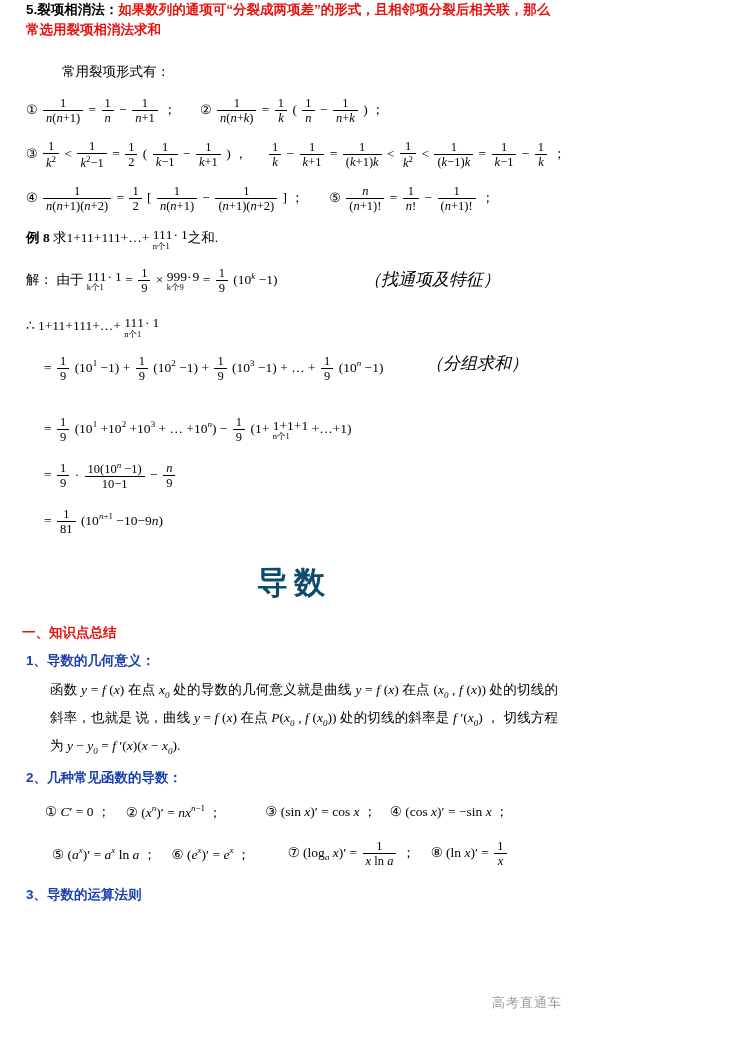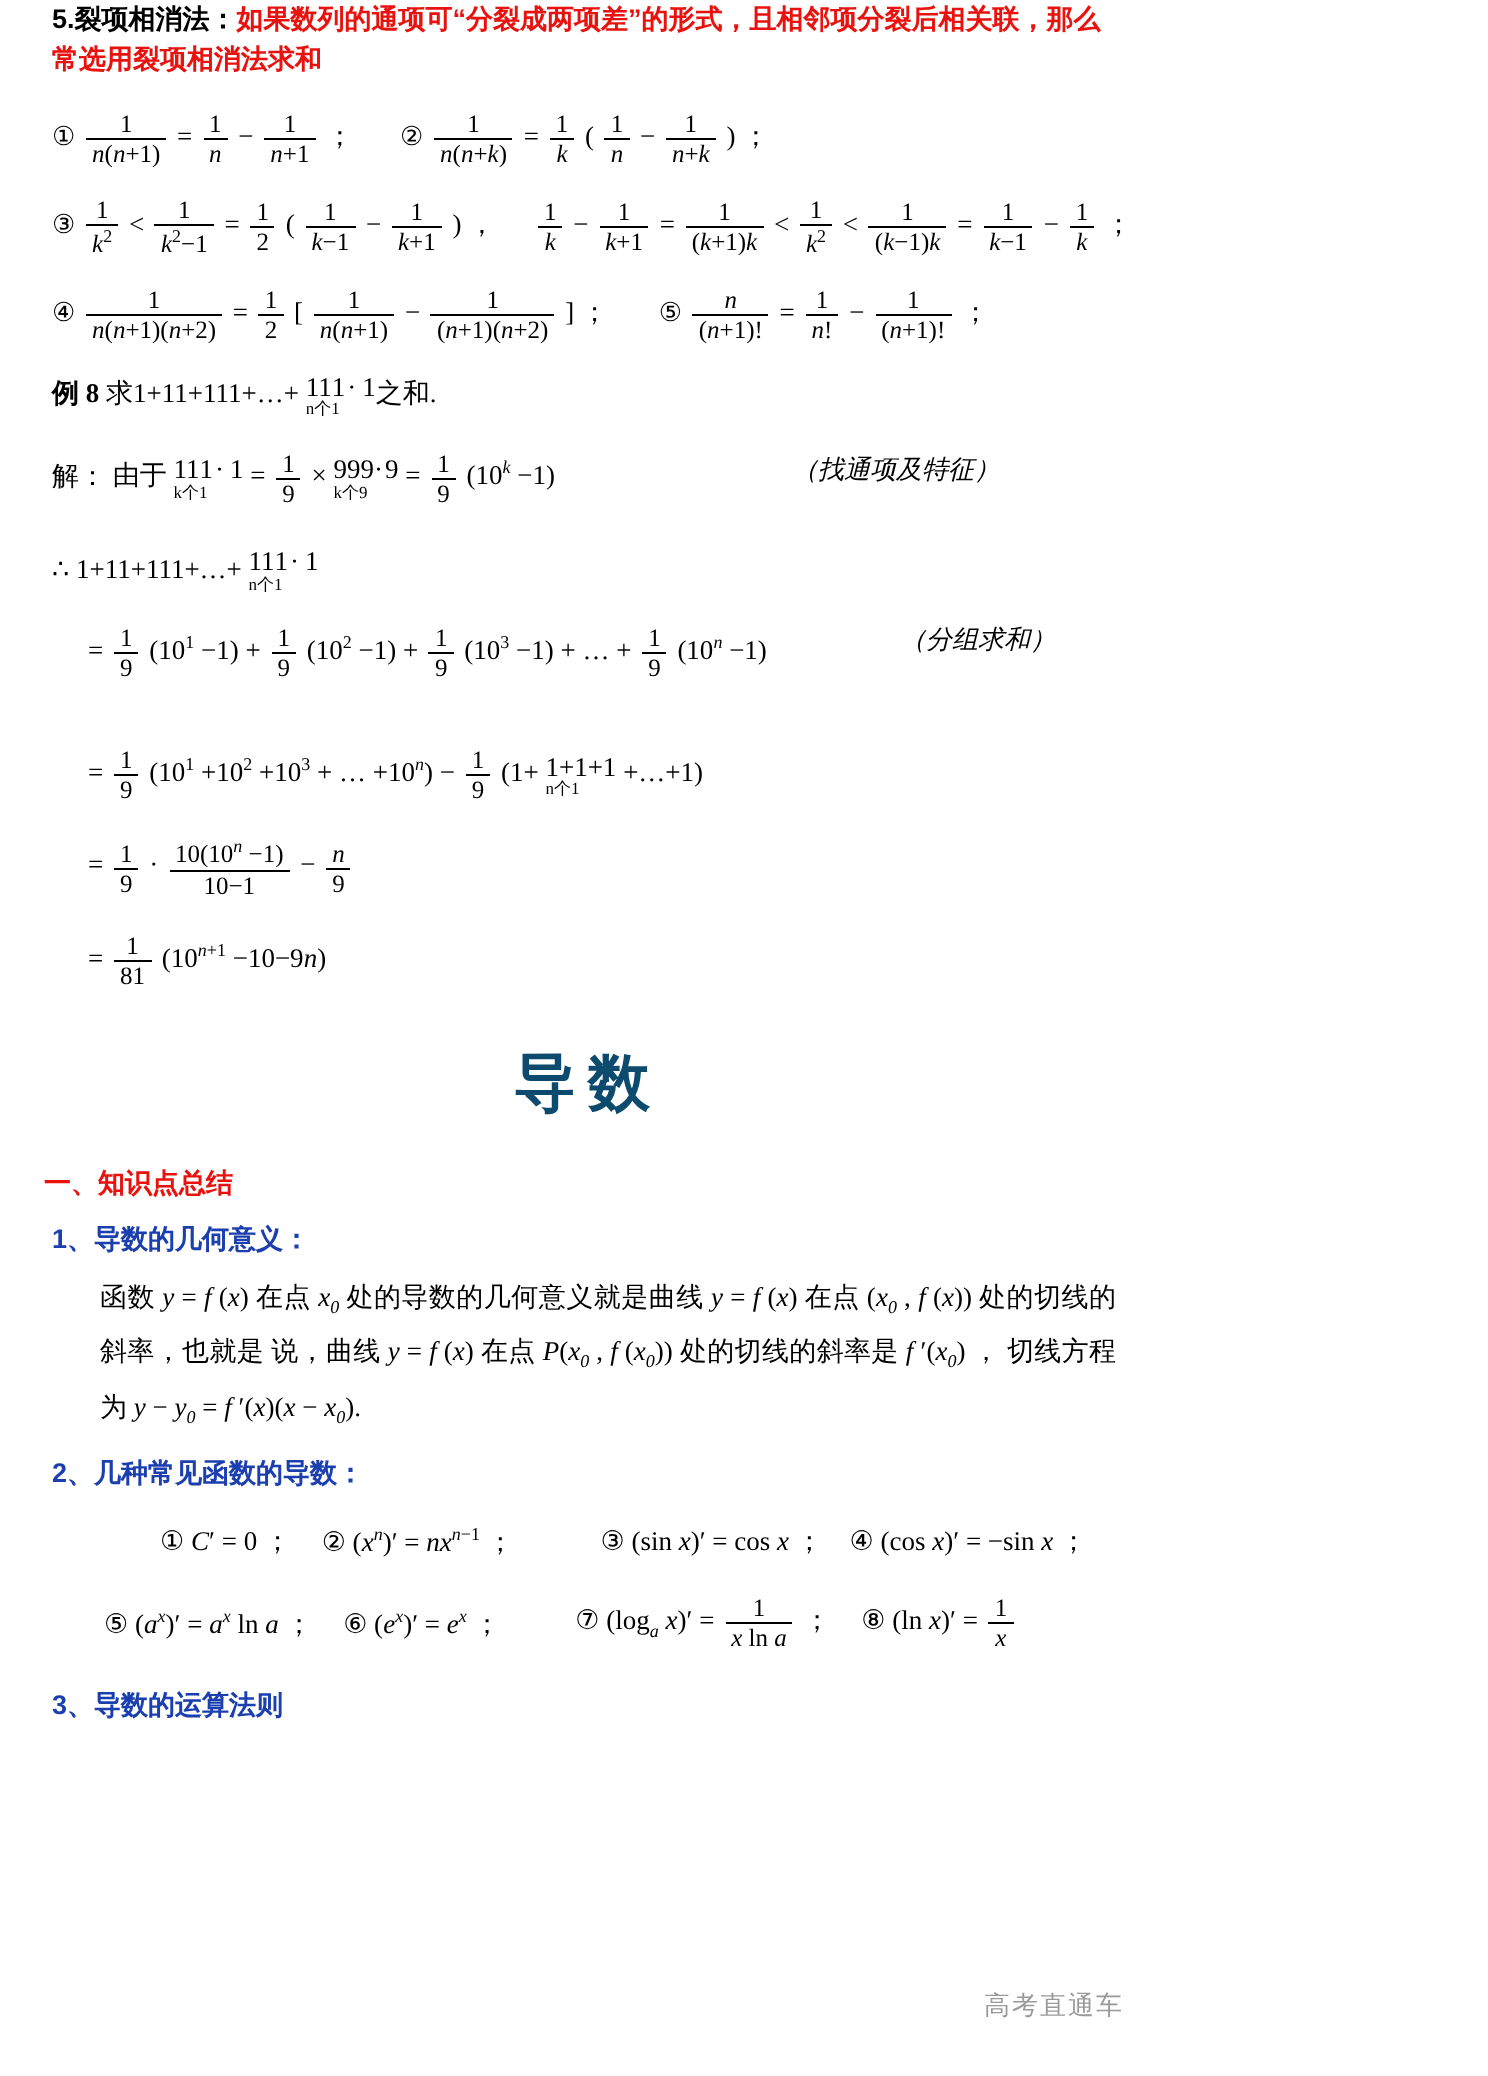--- a/index.html
+++ b/index.html
@@ -89,21 +89,21 @@
     display:inline-block;
     text-align:left;
     vertical-align:middle;
     line-height:1;
   }
   .underbrace .top{ display:block; }
   .underbrace .lab{ display:block; font-size:8.5px; font-style:normal;}
   .note-right{
     float:right;
     font-style:italic;
-    font-size:13px;
+    font-size:17px;
     padding-right:60px;
   }
   .clear{clear:both;}
   .watermark{
     position:absolute;
     right:26px;
     bottom:26px;
     color:#9a9a9a;
     font-family:"Liberation Sans", sans-serif;
     font-size:13px;
@@ -119,20 +119,23 @@
 </style>
 </head>
 <body>
 
 <div class="page">
 
   <div class="sec-head">
     <span class="lbl">5.裂项相消法：</span><span class="desc">如果数列的通项可“分裂成两项差”的形式，且相邻项分裂后相关联，那么常选用裂项相消法求和</span>
   </div>
 
+  <div class="para indent" style="margin-top:20px;">
+    <span>常用裂项形式有：</span>
+  </div>
 
   <div class="formrow" style="padding-left:26px;">
     <span class="item">
       <span class="circ">①</span>
       <span class="frac"><span class="num">1</span><span class="den"><i>n</i>(<i>n</i>+1)</span></span>
       =
       <span class="frac"><span class="num">1</span><span class="den"><i>n</i></span></span>
       −
       <span class="frac"><span class="num">1</span><span class="den"><i>n</i>+1</span></span>
       ；
@@ -282,21 +285,21 @@
     <span>
       函数 <i>y</i> = <i>f</i> (<i>x</i>) 在点 <i>x</i><span class="sub">0</span> 处的导数的几何意义就是曲线 <i>y</i> = <i>f</i> (<i>x</i>) 在点 (<i>x</i><span class="sub">0</span> , <i>f</i> (<i>x</i>)) 处的切线的斜率，也就是
     </span>
     <span>
       说，曲线 <i>y</i> = <i>f</i> (<i>x</i>) 在点 <i>P</i>(<i>x</i><span class="sub">0</span> , <i>f</i> (<i>x</i><span class="sub">0</span>)) 处的切线的斜率是 <i>f</i> <span class="up">′</span>(<i>x</i><span class="sub">0</span>) ， 切线方程为 <i>y</i> − <i>y</i><span class="sub">0</span> = <i>f</i> <span class="up">′</span>(<i>x</i>)(<i>x</i> − <i>x</i><span class="sub">0</span>).
     </span>
   </div>
 
   <div class="h-blue">2、几种常见函数的导数：</div>
 
-  <div class="formrow" style="padding-left:80px;margin:16px 0;">
+  <div class="formrow" style="padding-left:45px;margin:16px 0;">
     <span class="item">① <i>C</i><span class="up">′</span> = 0 ；</span>
     <span class="item" style="margin-left:6px;">② (<i>x</i><span class="sup"><i>n</i></span>)<span class="up">′</span> = <i>nx</i><span class="sup"><i>n</i>−1</span> ；</span>
     <span class="item" style="margin-left:34px;">③ (sin <i>x</i>)<span class="up">′</span> = cos <i>x</i> ；</span>
     <span class="item" style="margin-left:4px;">④ (cos <i>x</i>)<span class="up">′</span> = −sin <i>x</i> ；</span>
   </div>
 
   <div class="formrow" style="padding-left:52px;margin:18px 0;">
     <span class="item">⑤ (<i>a</i><span class="sup"><i>x</i></span>)<span class="up">′</span> = <i>a</i><span class="sup"><i>x</i></span> ln <i>a</i> ；</span>
     <span class="item" style="margin-left:6px;">⑥ (<i>e</i><span class="sup"><i>x</i></span>)<span class="up">′</span> = <i>e</i><span class="sup"><i>x</i></span> ；</span>
     <span class="item" style="margin-left:28px;">⑦ (log<span class="sub"><i>a</i></span> <i>x</i>)<span class="up">′</span> =

